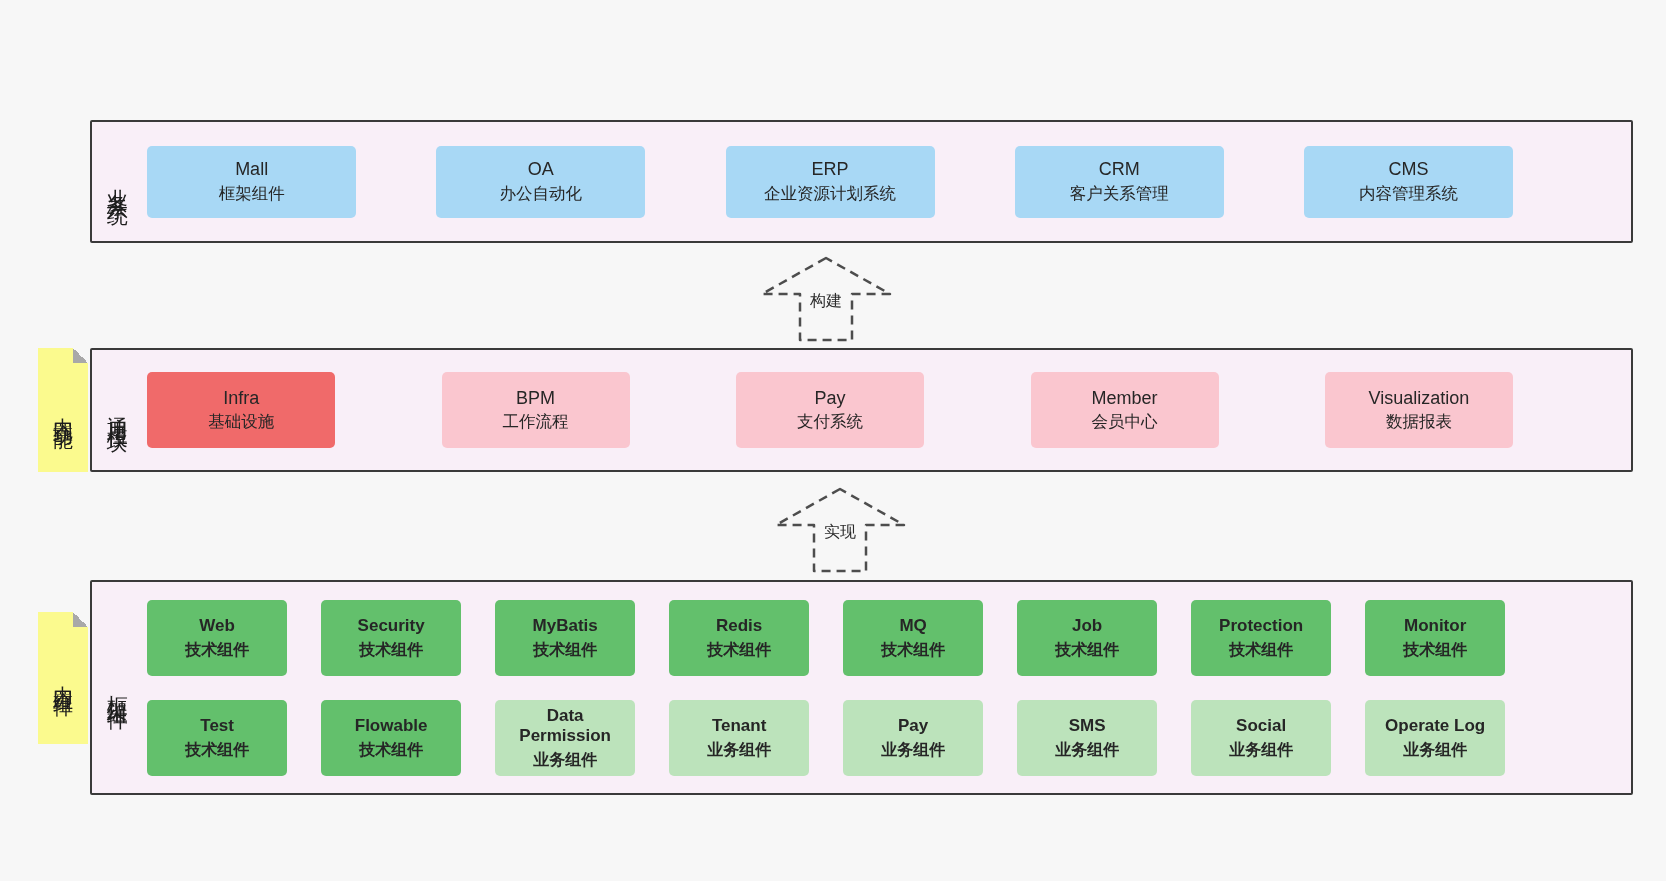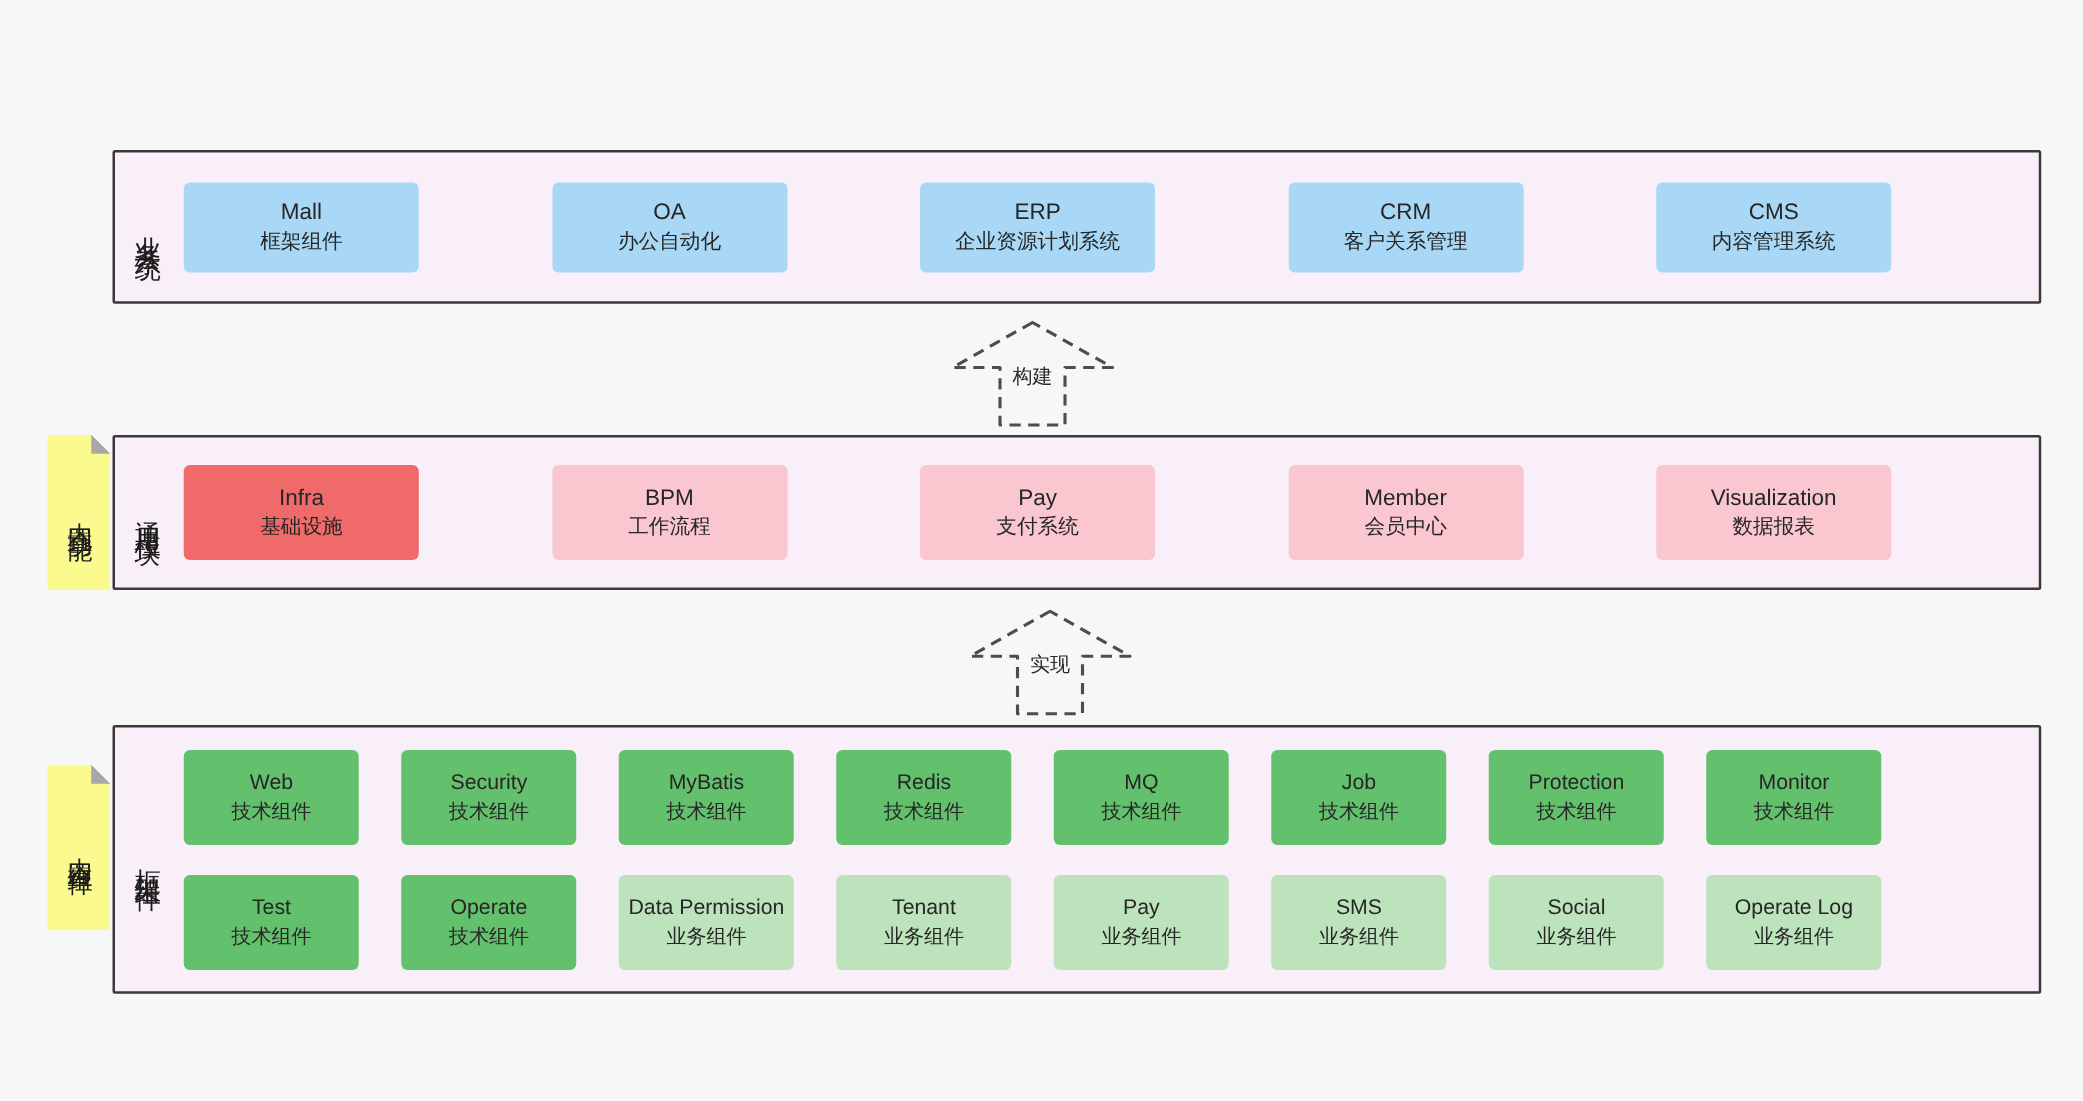--- a/index.html
+++ b/index.html
@@ -32,29 +32,30 @@
   .row6 {
     flex:1; display:flex; justify-content:space-between;
     padding-left:18px; padding-right:118px;
   }
 
   .grid8 {
     flex:1; display:grid;
     grid-template-columns:repeat(8,140px);
     column-gap:34px; row-gap:24px;
     padding-left:18px;
+    font-weight:bold;
   }
 
   
   .box {
     border-radius:5px;
     display:flex; flex-direction:column; justify-content:center; align-items:center;
     text-align:center; gap:3px; padding:4px 6px;
   }
-  #panel-business .box  { width:188px; height:72px; }
+  #panel-business .box  { width:209px; height:72px; }
   #panel-modules .box   { width:188px; height:76px; }
   #panel-components .box{ width:140px; height:76px; }
 
   .box .t { font-size:18px; line-height:1.2; }
   .box .s { font-size:16.5px; line-height:1.2; }
   #panel-components .box .t { font-size:17px; }
   #panel-components .box .s { font-size:16px; }
 
   .blue   { background: var(--blue, #a8d8f5); }
   .red    { background: var(--red, #f06a6a); }
@@ -198,21 +199,21 @@
       <div class="box green">
         <div class="t">Monitor</div>
         <div class="s">技术组件</div>
       </div>
 
       <div class="box green">
         <div class="t">Test</div>
         <div class="s">技术组件</div>
       </div>
       <div class="box green">
-        <div class="t">Operate</div>
+        <div class="t">Flowable</div>
         <div class="s">技术组件</div>
       </div>
       <div class="box lgreen">
         <div class="t">Data Permission</div>
         <div class="s">业务组件</div>
       </div>
       <div class="box lgreen">
         <div class="t">Tenant</div>
         <div class="s">业务组件</div>
       </div>

